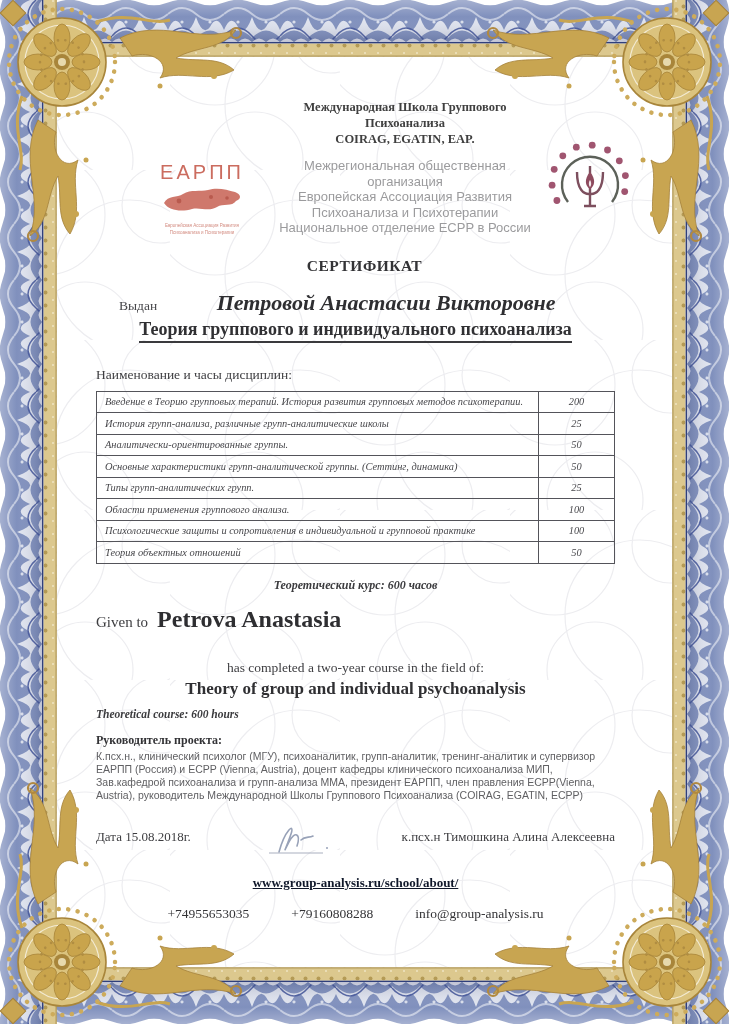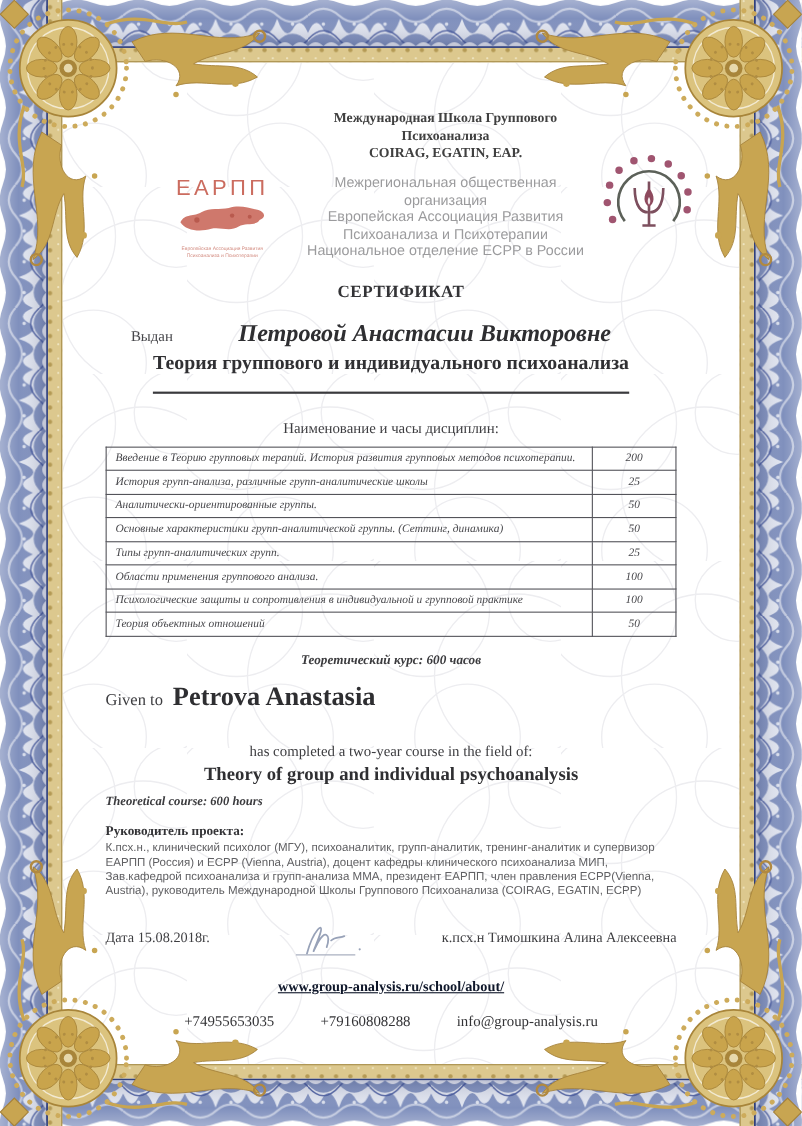--- a/index.html
+++ b/index.html
@@ -21,22 +21,22 @@
   .logo-right{width:104px;text-align:center;}
 
   
   .cert-title{text-align:center;font-weight:bold;font-size:15.5px;letter-spacing:.5px;color:#333336;margin-top:21px;}
   .main{margin-left:39px;margin-right:57px;}
   .issued-row{display:flex;align-items:baseline;margin-top:15px;padding-left:23px;}
   .issued-label{font-size:13.5px;color:#46464a;white-space:nowrap;}
   .recipient-ru{flex:1;text-align:center;font-weight:bold;font-style:italic;font-size:22px;color:#2e2e31;}
   .completion{text-align:center;font-size:13.5px;color:#3d3d40;margin-top:16px;}
   .course-ru{text-align:center;margin-top:3px;}
-  .course-ru span{display:inline-block;font-weight:bold;font-size:18px;color:#303033;border-bottom:2px solid #3a3a3d;padding-bottom:16px;}
-  .caption{font-size:13.5px;color:#3d3d40;margin-top:24px;text-align:center;}
+  .course-ru span{display:inline-block;font-weight:bold;font-size:18px;color:#303033;border-bottom:2px solid #3a3a3d;padding-bottom:1px;}
+  .caption{font-size:13.5px;color:#3d3d40;margin-top:24px;}
   table.disc{width:100%;border-collapse:collapse;margin-top:8px;}
   table.disc td{border:1px solid #54545a;height:20.5px;font-style:italic;font-size:10.4px;color:#47474b;padding:0 8px;}
   table.disc td.hrs{width:59px;text-align:center;}
   .total-ru{text-align:center;font-weight:bold;font-style:italic;font-size:12px;color:#3b3b3e;margin-top:14px;}
 
   .given-row{display:flex;align-items:baseline;margin-top:13px;}
   .given-label{font-size:15px;color:#3d3d40;margin-right:9px;}
   .recipient-en{font-weight:bold;font-size:24px;color:#2e2e31;}
   .completion-en{text-align:center;font-size:13.5px;color:#3d3d40;margin-top:27px;}
   .course-en{text-align:center;font-weight:bold;font-size:17px;color:#2f2f32;margin-top:3px;}

